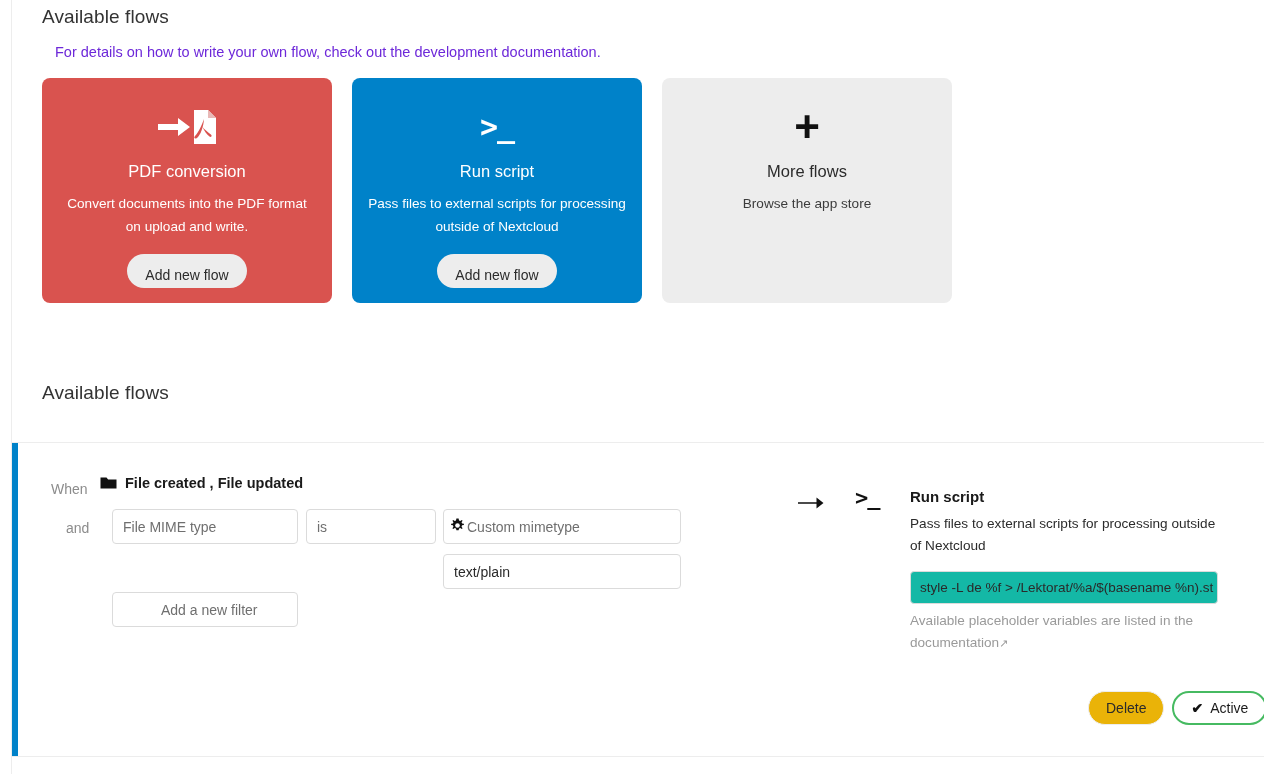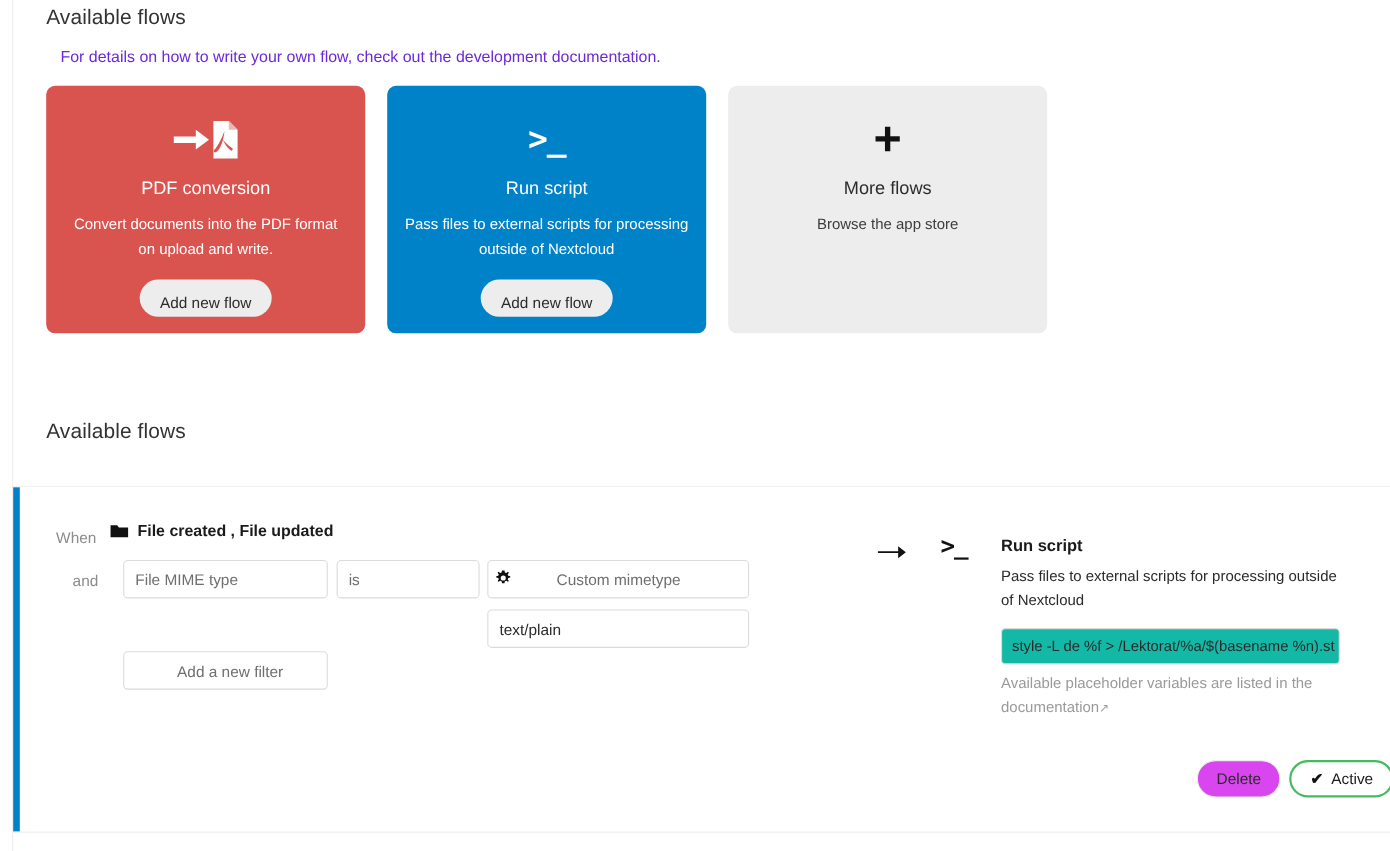--- a/index.html
+++ b/index.html
@@ -152,21 +152,21 @@
     display: flex;
     align-items: center;
     font-size: 14px;
     padding: 0 10px;
     color: #6f6f6f;
     white-space: nowrap;
     overflow: hidden;
   }
   #f-mime    { left: 12px;  top: 0;  width: 186px; height: 35px; }
   #f-op      { left: 206px; top: 0;  width: 130px; height: 35px; }
-  #f-custom  { left: 343px; top: 0;  width: 238px; height: 35px; padding-left: 6px; gap: 39px; }
+  #f-custom  { left: 343px; top: 0;  width: 238px; height: 35px; padding-left: 6px; }
   #f-value   { left: 343px; top: 45px; width: 238px; height: 35px; color: #2a2a2a; }
   #f-newfilt { left: 12px;  top: 83px; width: 186px; height: 35px; padding-left: 48px; }
 
   .gear { flex: 0 0 auto; margin-right: 2px; }
 
   
   .arrow-connector {
     position: absolute;
     left: 786px; top: 50px;
     font-size: 21px; color: #111111; line-height: 1;
@@ -225,21 +225,21 @@
   }
   .btn {
     height: 34px;
     border-radius: 17px;
     font-family: "Liberation Sans", sans-serif;
     font-size: 14px;
     display: inline-flex; align-items: center; gap: 7px;
     padding: 0 17px;
     cursor: pointer;
   }
-  .btn-delete { background: #d946ef; border: 1px solid #ededed; color: #2b2b2b; }
+  .btn-delete { background: #eab308; border: 1px solid #ededed; color: #2b2b2b; }
   .btn-active { background: #ffffff; border: 2px solid #46ba61; color: #1a1a1a; }
   .check { font-size: 14px; color: #111111; font-weight: bold; }
 </style>
 </head>
 <body>
 
 <div class="page">
 
   <div class="left-rule"></div>
 

